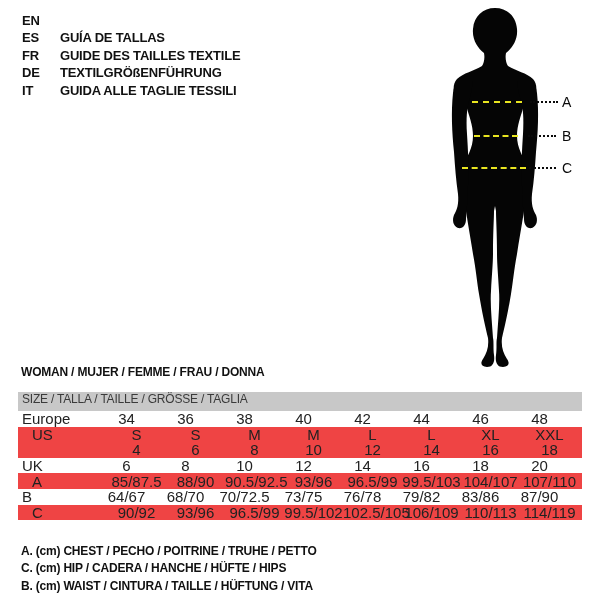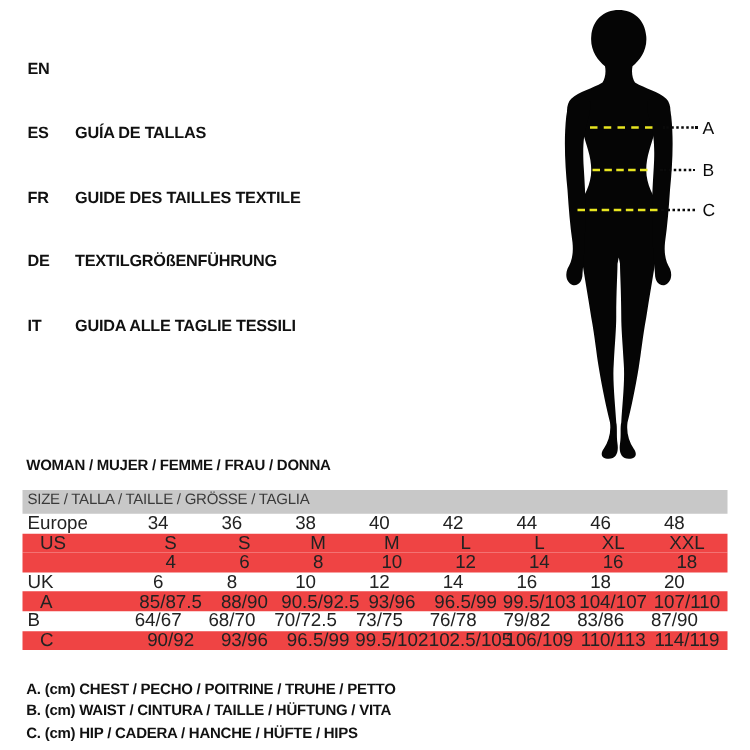--- a/index.html
+++ b/index.html
@@ -2,21 +2,21 @@
 <html><head>
 <meta charset="utf-8">
 <style>
   html,body{margin:0;padding:0;background:#fff;}
   .stage{
     position:relative;width:600px;height:600px;background:#ffffff;overflow:hidden;
     font-family:"Liberation Sans","DejaVu Sans",sans-serif;color:#111;
   }
   
   .lang-block{position:absolute;left:22px;top:12px;}
-  .lang-row{display:flex;line-height:17.4px;font-size:13px;font-weight:bold;letter-spacing:-0.2px;margin-top:34px;}
+  .lang-row{display:flex;line-height:17.4px;font-size:13px;font-weight:bold;letter-spacing:-0.2px;}
   .lang-code{width:38px;flex:0 0 38px;}
   .lang-title{white-space:nowrap;}
   
   .figure{position:absolute;left:390px;top:0;width:210px;height:390px;}
   .figure svg{position:absolute;left:0;top:0;}
   .mline{position:absolute;height:0;}
   .mline.yellow{border-top:2px dashed #e8e520;}
   .mline.dots{border-top:2px dotted #0a0a0a;}
   .mlabel{position:absolute;font-size:14px;font-weight:normal;color:#0a0a0a;}
   .line-a-yellow{left:82px;top:101px;width:50px;}
@@ -247,17 +247,17 @@
           <span class="tcell">102.5/105</span>
           <span class="tcell">106/109</span>
           <span class="tcell">110/113</span>
           <span class="tcell">114/119</span>
         </div>
 </div>
   </div>
 
   <div class="legend" id="legendBlock">
       <div class="legend-line">A. (cm) CHEST / PECHO / POITRINE / TRUHE / PETTO</div>
+      <div class="legend-line">C. (cm) HIP / CADERA / HANCHE / HÜFTE / HIPS</div>
       <div class="legend-line">B. (cm) WAIST / CINTURA / TAILLE / HÜFTUNG / VITA</div>
-      <div class="legend-line">C. (cm) HIP / CADERA / HANCHE / HÜFTE / HIPS</div>
     </div>
 
 </div>
 
 </body></html>

